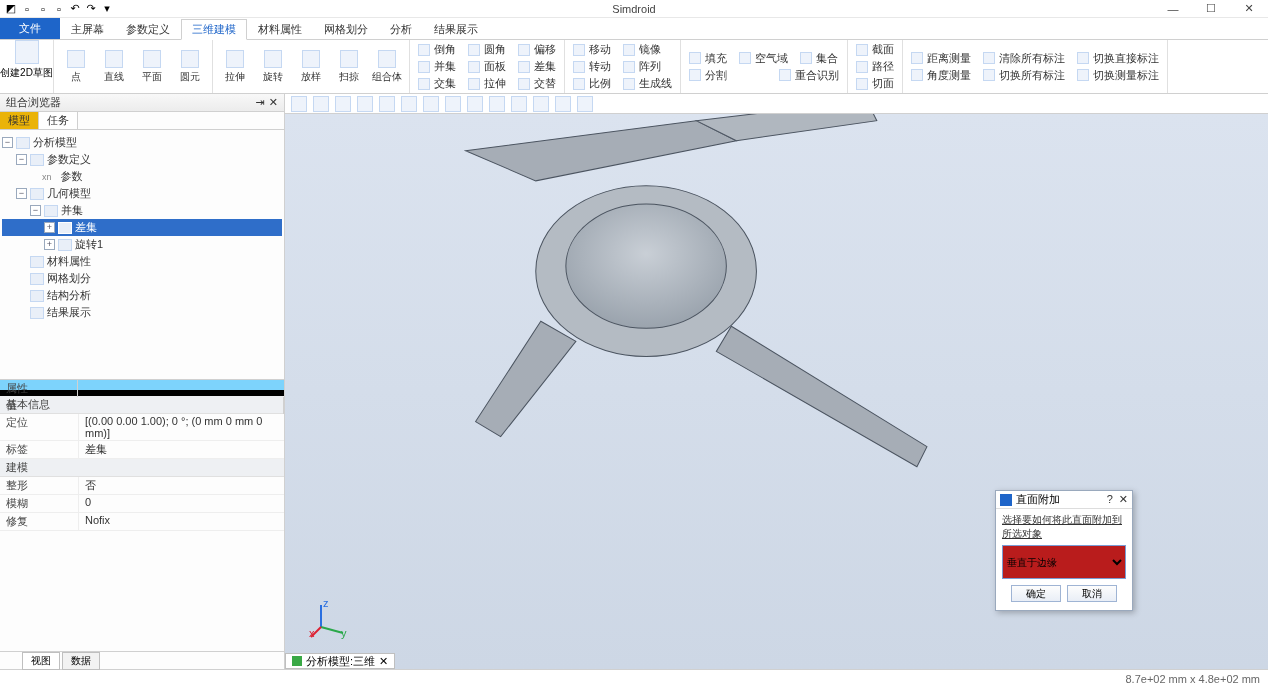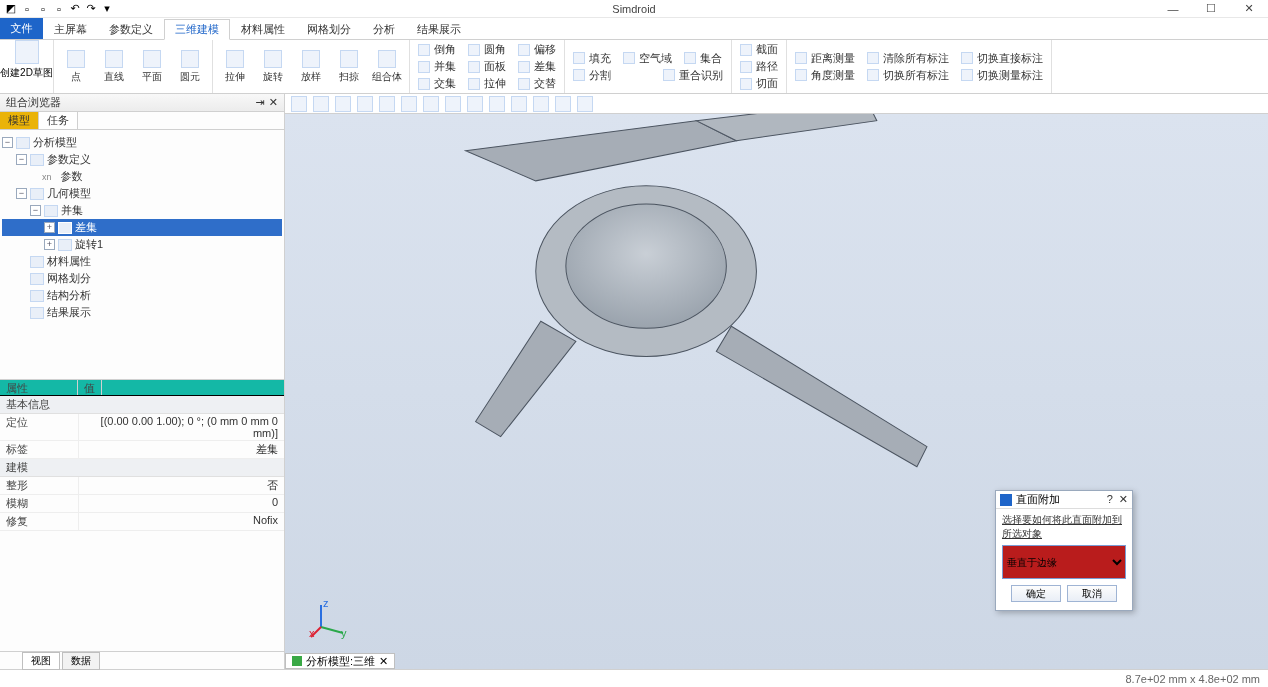--- a/index.html
+++ b/index.html
@@ -8,21 +8,21 @@
   
   .titlebar { height: 18px; background: #fff; display: flex; align-items: center; border-bottom: 1px solid #e8e8e8; }
   .tb-icons { display: flex; gap: 2px; padding-left: 4px; }
   .tb-icons span { width: 14px; height: 14px; display: inline-flex; align-items: center; justify-content: center; }
   .title { flex: 1; text-align: center; color: #444; }
   .win-ctrls { display: flex; }
   .win-ctrls span { width: 38px; height: 18px; display: inline-flex; align-items: center; justify-content: center; color: #444; }
 
   
   .menutabs { height: 22px; background: #fff; display: flex; align-items: stretch; border-bottom: 1px solid #d0d0d0; }
-  .file-btn { background: #1e65c9; color: #fff; width: 43px; display: flex; align-items: center; justify-content: center; }
+  .file-btn { background: #1e65c9; color: #fff; width: 60px; display: flex; align-items: center; justify-content: center; }
   .mtab { padding: 0 10px; display: flex; align-items: center; color: #333; border: 1px solid transparent; border-bottom: none; }
   .mtab.active { color: #1e65c9; border: 1px solid #d0d0d0; border-bottom: 1px solid #fff; background: #fff; position: relative; top: 1px; }
 
   
   .ribbon { height: 54px; background: #fff; border-bottom: 1px solid #d0d0d0; display: flex; align-items: stretch; }
   .rg-big { width: 54px; display: flex; flex-direction: column; align-items: center; justify-content: flex-start; gap: 2px; border-right: 1px solid #e0e0e0; }
   .rg-big .ico-big { width: 24px; height: 24px; background: #eef3fb; border: 1px solid #c5d8f2; }
   .rg-small { display: flex; align-items: stretch; border-right: 1px solid #e0e0e0; padding: 4px 6px; gap: 6px; }
   .sitem { display: flex; flex-direction: column; align-items: center; justify-content: center; width: 32px; gap: 2px; }
   .sitem .ico { width: 18px; height: 18px; background: #eef3fb; border: 1px solid #c5d8f2; }
@@ -41,26 +41,26 @@
   .ptab.active { background: #eab308; }
 
   .tree { flex: 1 1 200px; overflow: auto; padding: 4px 2px; font-size: 11px; color: #333; }
   .tnode { display: flex; align-items: center; gap: 3px; padding: 1px 0; }
   .tnode .exp { width: 11px; height: 11px; border: 1px solid #9aa9bd; display: inline-flex; align-items: center; justify-content: center; font-size: 9px; line-height: 1; color: #556; background: #fff; }
   .tnode .tico { width: 14px; height: 12px; background: #e9eff8; border: 1px solid #c5d8f2; }
   .sel { background: #2f6ec9; color: #fff; }
   .sel .tico { border-color: #fff; }
 
   .props { border-top: 1px solid #d0d0d0; }
-  .props .phdr { height: 16px; display: flex; background: #14b8a6; border-bottom: 1px solid #000000; }
+  .props .phdr { height: 16px; display: flex; background: #7dd3fc; border-bottom: 6px solid #000000; flex-direction: column; }
   .props .phdr div { padding: 1px 6px; border-right: 1px solid #d0d0d0; color: #444; }
   .props .section { background: #eef0f3; padding: 1px 6px; color: #444; border-bottom: 1px solid #e0e0e0; }
   .props .row { display: flex; border-bottom: 1px solid #eee; }
   .props .row .k { width: 78px; padding: 1px 6px; color: #444; }
-  .props .row .v { flex: 1; padding: 1px 6px; color: #333; border-left: 1px solid #eee; text-align: right; }
+  .props .row .v { flex: 1; padding: 1px 6px; color: #333; border-left: 1px solid #eee; }
 
   .btabs { height: 18px; border-top: 1px solid #d0d0d0; display: flex; align-items: center; padding-left: 22px; }
   .btabs .bt { padding: 1px 8px; border: 1px solid #bfbfbf; background: #f2f2f2; margin-right: 2px; font-size: 10px; }
   .btabs .bt.active { background: #fff; }
 
   
   .viewport { flex: 1; display: flex; flex-direction: column; position: relative; }
   .vtoolbar { height: 20px; background: #fff; border-bottom: 1px solid #d0d0d0; display: flex; align-items: center; gap: 6px; padding: 0 6px; }
   .vtoolbar span { width: 16px; height: 16px; background: #eef3fb; border: 1px solid #c5d8f2; display:inline-block; }
   .canvas { flex: 1; background: linear-gradient(#dbe3ef,#cdd7e5); position: relative; overflow:hidden; }
@@ -177,20 +177,40 @@
         <div class="ic" style="margin-left:8px"></div>
         <span>差集</span>
       </div>
     <div class="litem">
         <div class="ic"></div>
         <span>交集</span>
         <div class="ic" style="margin-left:8px"></div>
         <span>拉伸</span>
         <div class="ic" style="margin-left:8px"></div>
         <span>交替</span>
+      </div>
+  </div>
+  <div class="rg-list">
+    <div class="litem">
+        <div class="ic"></div>
+        <span>移动</span>
+        <div class="ic" style="margin-left:8px"></div>
+        <span>镜像</span>
+      </div>
+    <div class="litem">
+        <div class="ic"></div>
+        <span>转动</span>
+        <div class="ic" style="margin-left:8px"></div>
+        <span>阵列</span>
+      </div>
+    <div class="litem">
+        <div class="ic"></div>
+        <span>比例</span>
+        <div class="ic" style="margin-left:8px"></div>
+        <span>生成线</span>
       </div>
   </div>
   <div class="rg-list">
     <div class="litem">
         <div class="ic"></div>
         <span>填充</span>
         <div class="ic" style="margin-left:8px"></div>
         <span>空气域</span>
         <div class="ic" style="margin-left:8px"></div>
         <span>集合</span>

